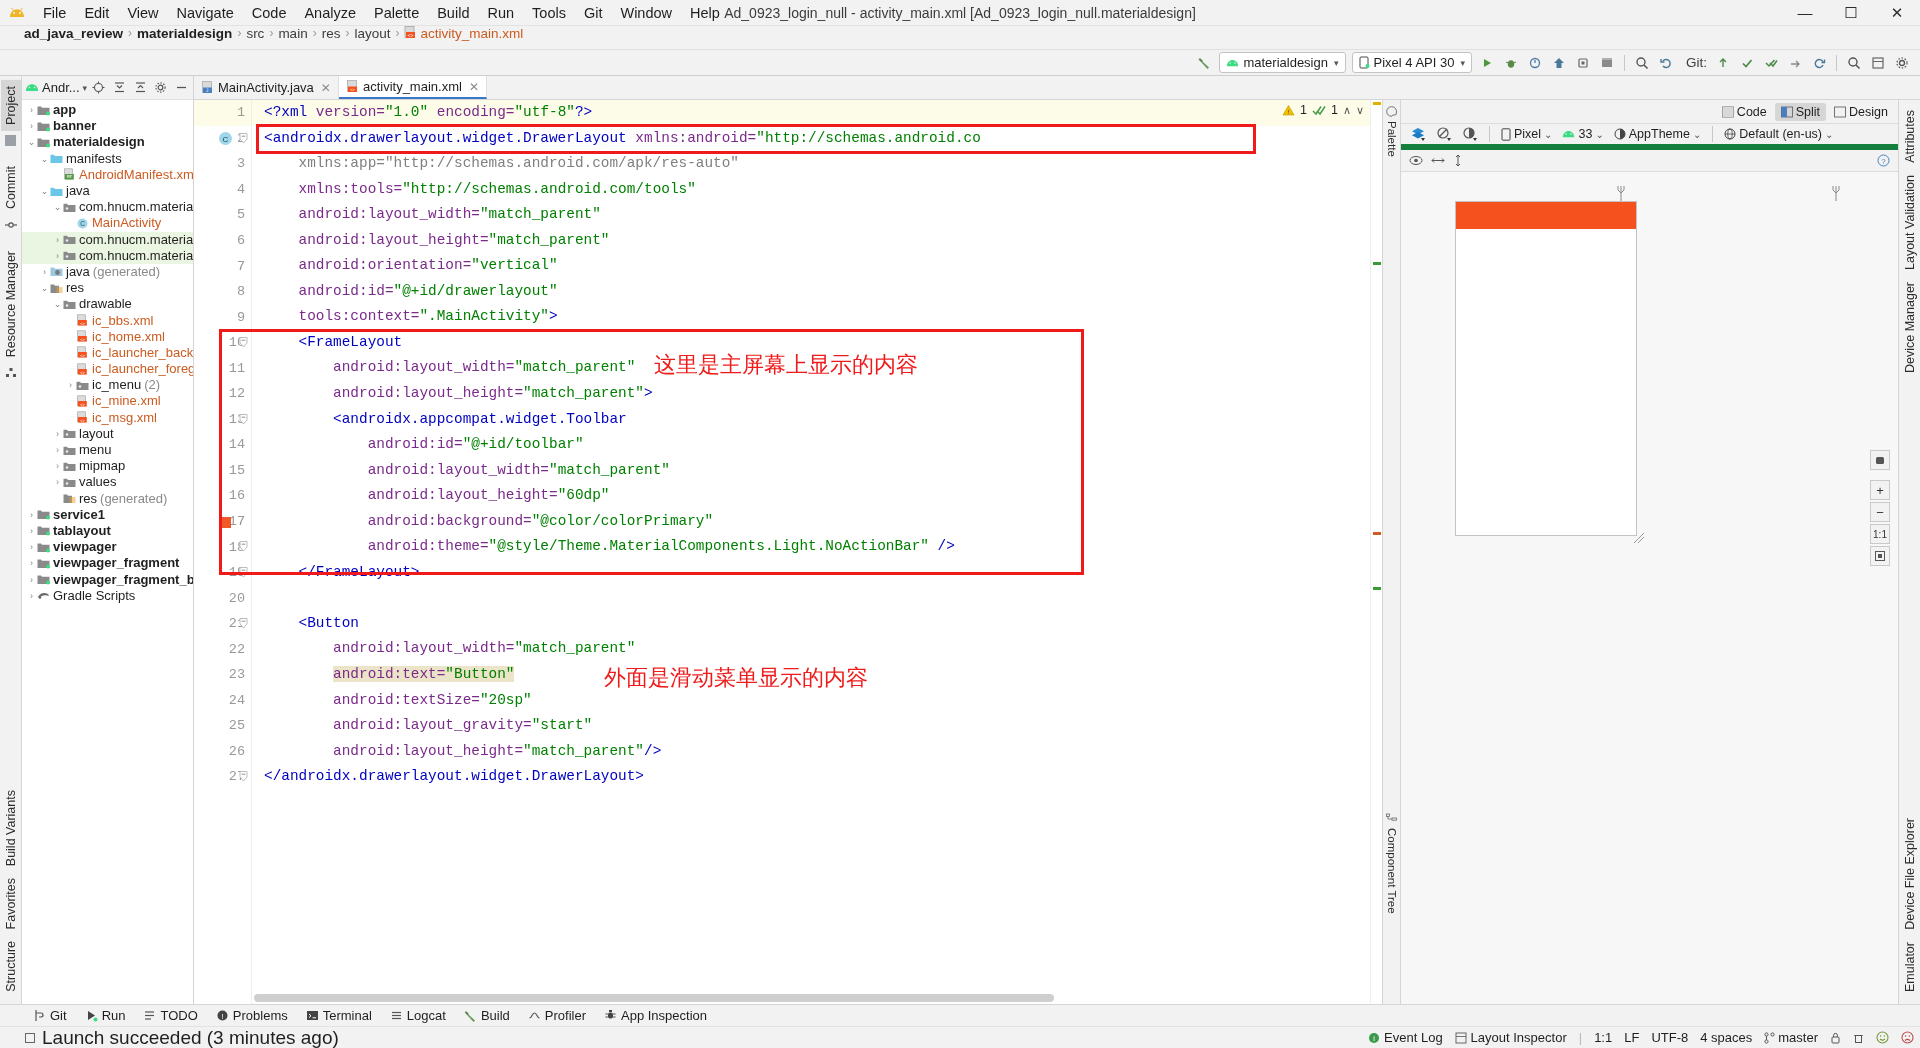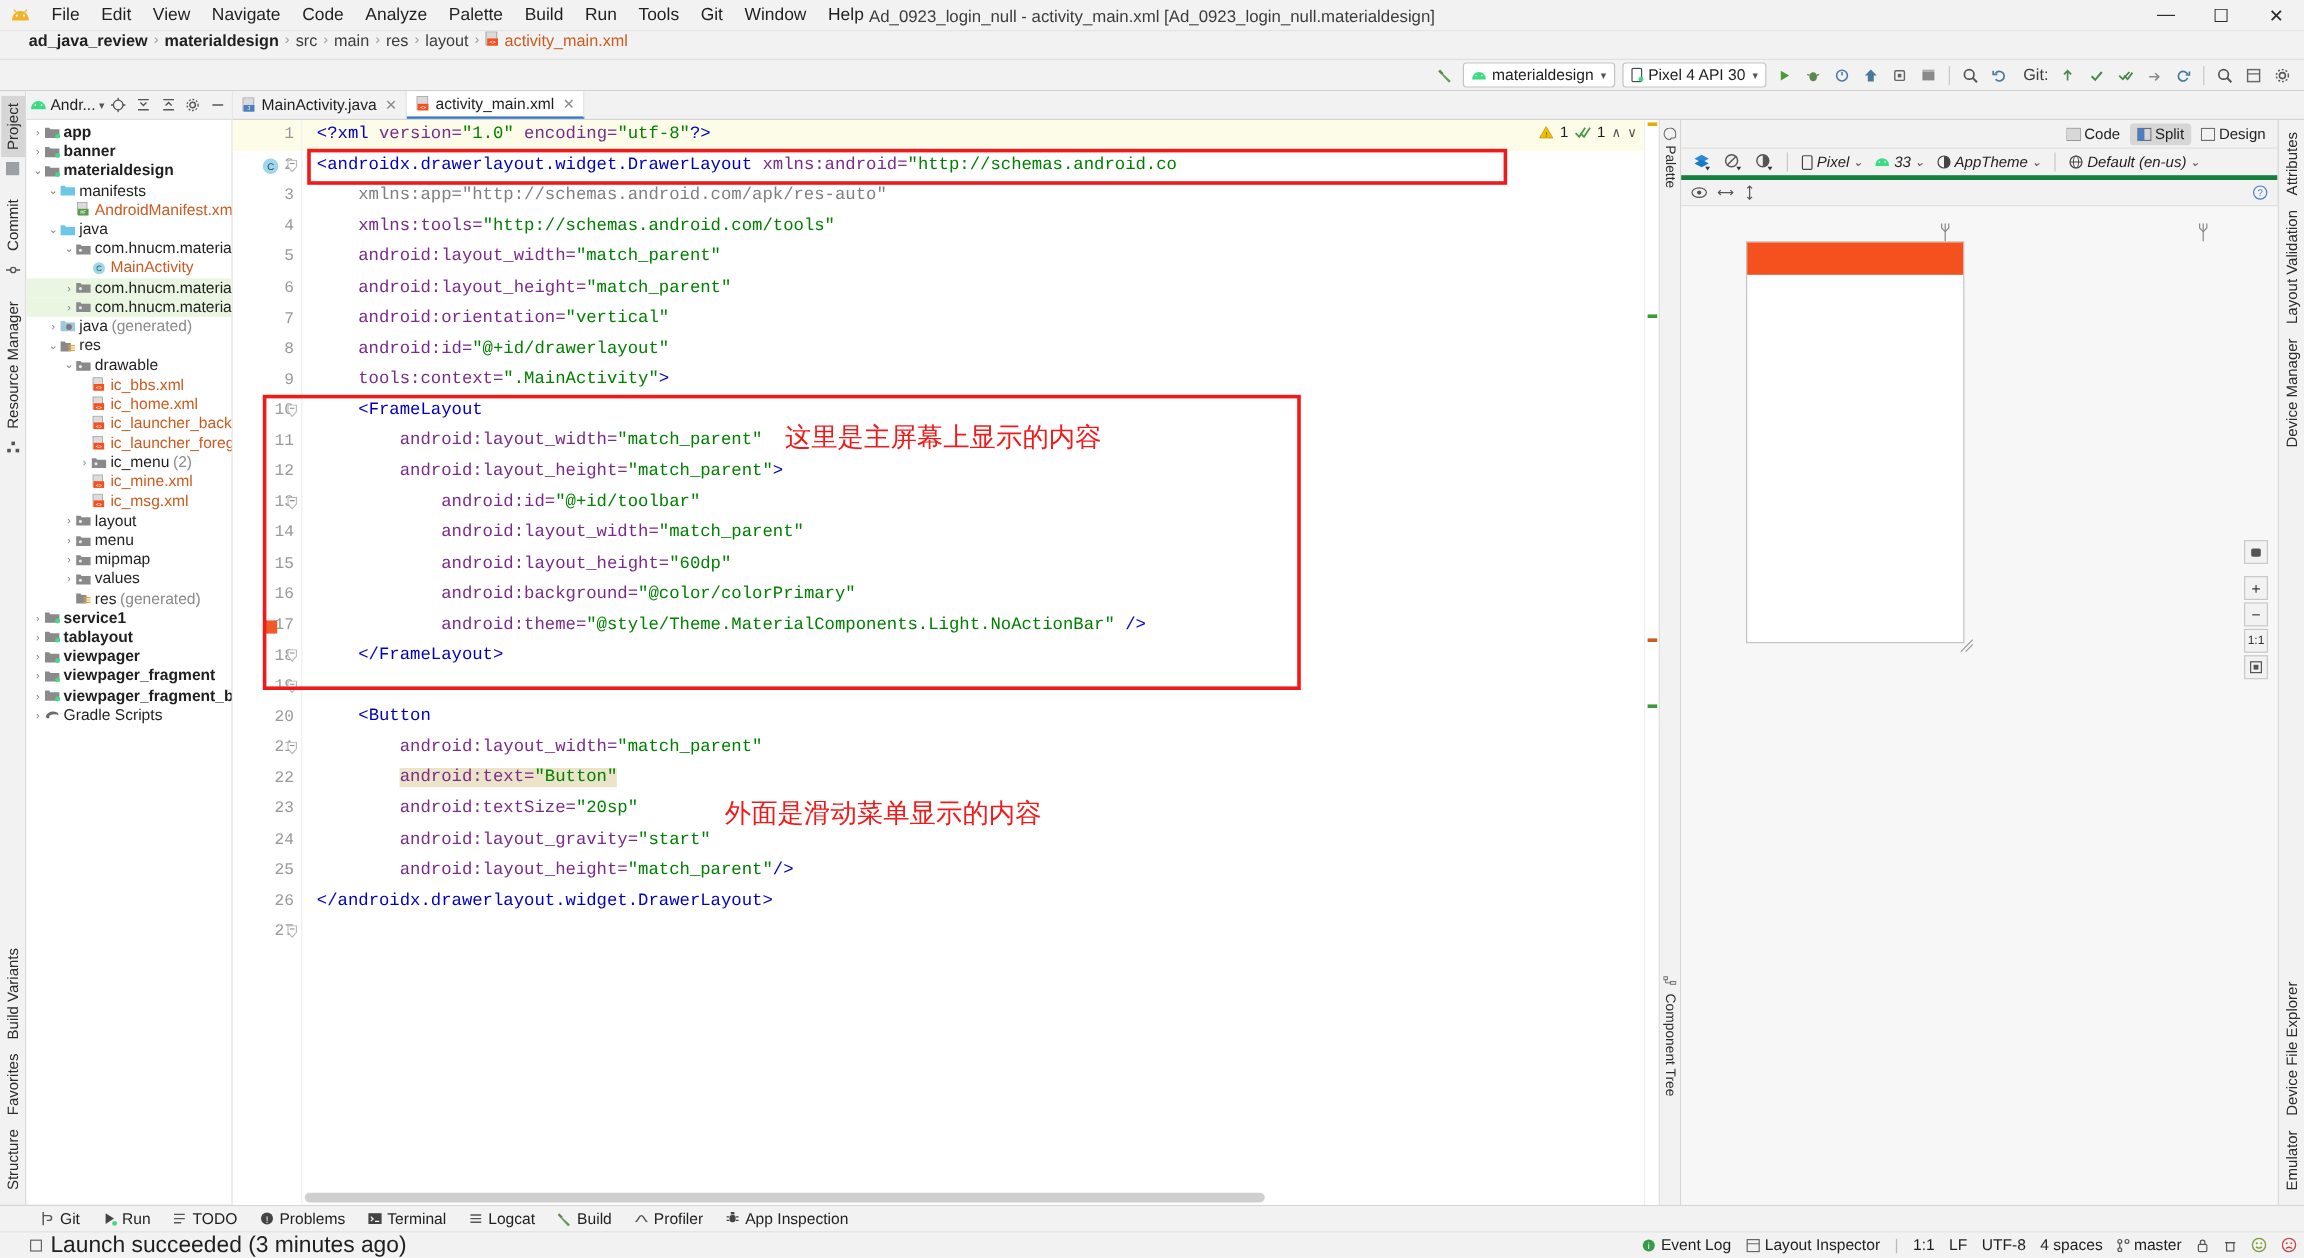--- a/index.html
+++ b/index.html
@@ -94,21 +94,21 @@
   .errstrip { width:12px; background:#fff; border-left:1px solid #eee; flex:none; position:relative; }
   .es-mark { position:absolute; left:2px; width:8px; height:3px; }
 
   .inspect-badge { position:absolute; right:14px; top:2px; display:flex; align-items:center; gap:5px; font-size:12.5px; background:#fcfce8; padding:1px 4px; z-index:5;}
 
   
   .preview { width:498px; background:#f2f2f2; border-left:1px solid #d5d5d5; display:flex; flex-direction:column; flex:none; }
   .pv-modes { height:24px; display:flex; align-items:center; justify-content:flex-end; gap:2px; background:#f2f2f2; border-bottom:1px solid #dcdcdc; padding-right:4px; }
   .pvmode { display:flex; align-items:center; gap:3px; font-size:12.5px; padding:2px 6px; border-radius:3px; }
   .pvmode.active { background:#d6d6d6; }
-  .pv-toolbar { height:26px; display:flex; align-items:center; gap:2px; background:#f2f2f2; border-bottom:4px solid #15803d; padding:0 5px;font-style:italic; }
+  .pv-toolbar { height:26px; display:flex; align-items:center; gap:2px; background:#f2f2f2; border-bottom:6px solid #15803d; padding:0 5px; }
   .pv-tb2 { height:22px; display:flex; align-items:center; gap:8px; background:#f2f2f2; border-bottom:1px solid #dcdcdc; padding:0 8px; }
   .pvcombo { display:flex; align-items:center; gap:3px; font-size:12.5px; padding:2px 4px; white-space:nowrap;}
   .pv-canvas { flex:1; background:#f7f7f7; position:relative; overflow:hidden; }
   .device { position:absolute; background:#fff; border:1px solid #c3c3c3; }
   .pin { position:absolute; width:10px; height:14px;}
   .zoomctl { position:absolute; right:8px; display:flex; flex-direction:column; gap:2px; }
   .zbtn { width:20px; height:20px; background:#f2f2f2; border:1px solid #c9c9c9; display:flex; align-items:center; justify-content:center; font-size:13px; color:#333; }
 
   
   .rightstrip { width:22px; background:#f2f2f2; border-left:1px solid #d5d5d5; display:flex; flex-direction:column; align-items:center; padding-top:4px; }
@@ -830,20 +830,21 @@
               <div class="cline">    <span class="k-gray">xmlns:app=</span><span class="k-gray">"http://schemas.android.com/apk/res-auto"</span></div>
               <div class="cline">    <span class="k-attr">xmlns:tools=</span><span class="k-str">"http://schemas.android.com/tools"</span></div>
               <div class="cline">    <span class="k-attr">android:layout_width=</span><span class="k-str">"match_parent"</span></div>
               <div class="cline">    <span class="k-attr">android:layout_height=</span><span class="k-str">"match_parent"</span></div>
               <div class="cline">    <span class="k-attr">android:orientation=</span><span class="k-str">"vertical"</span></div>
               <div class="cline">    <span class="k-attr">android:id=</span><span class="k-str">"@+id/drawerlayout"</span></div>
               <div class="cline">    <span class="k-attr">tools:context=</span><span class="k-str">".MainActivity"</span><span class="k-tag">&gt;</span></div>
               <div class="cline">    <span class="k-tag">&lt;</span><span class="k-tag">FrameLayout</span></div>
               <div class="cline">        <span class="k-attr">android:layout_width=</span><span class="k-str">"match_parent"</span></div>
               <div class="cline">        <span class="k-attr">android:layout_height=</span><span class="k-str">"match_parent"</span><span class="k-tag">&gt;</span></div>
+              <div class="cline">        <span class="k-tag">&lt;</span><span class="k-tag">androidx.appcompat.widget.Toolbar</span></div>
               <div class="cline">            <span class="k-attr">android:id=</span><span class="k-str">"@+id/toolbar"</span></div>
               <div class="cline">            <span class="k-attr">android:layout_width=</span><span class="k-str">"match_parent"</span></div>
               <div class="cline">            <span class="k-attr">android:layout_height=</span><span class="k-str">"60dp"</span></div>
               <div class="cline">            <span class="k-attr">android:background=</span><span class="k-str">"@color/colorPrimary"</span></div>
               <div class="cline">            <span class="k-attr">android:theme=</span><span class="k-str">"@style/Theme.MaterialComponents.Light.NoActionBar"</span><span class="k-tag"> /&gt;</span></div>
               <div class="cline">    <span class="k-tag">&lt;/</span><span class="k-tag">FrameLayout</span><span class="k-tag">&gt;</span></div>
               <div class="cline">&nbsp;</div>
               <div class="cline">    <span class="k-tag">&lt;</span><span class="k-tag">Button</span></div>
               <div class="cline">        <span class="k-attr">android:layout_width=</span><span class="k-str">"match_parent"</span></div>
               <div class="cline">        <span class="k-attr k-hl">android:text=</span><span class="k-str k-hl">"Button"</span></div>

